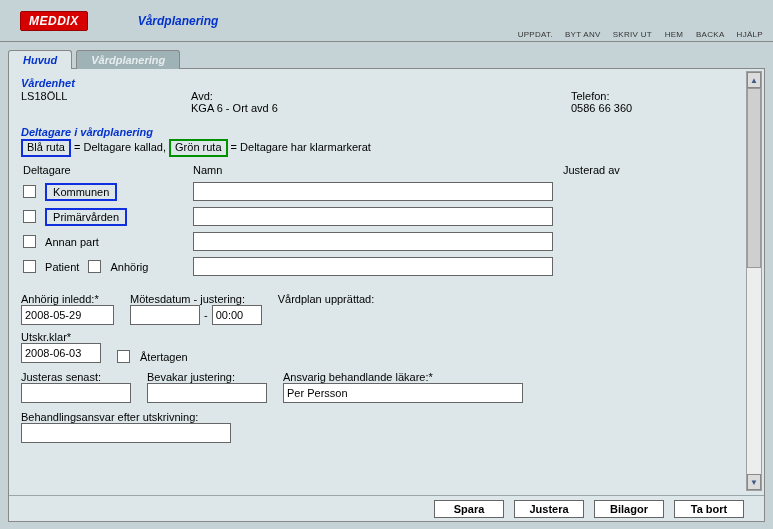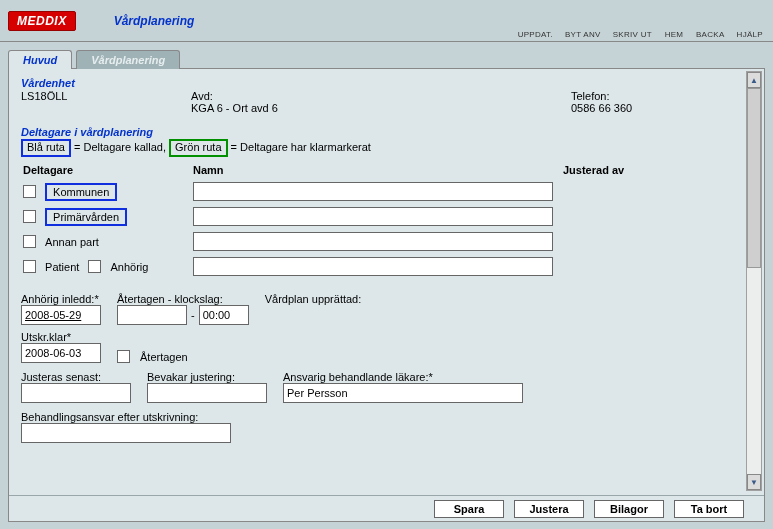--- a/index.html
+++ b/index.html
@@ -19,21 +19,21 @@
   background: #c6d3d6;
   border-bottom: 1px solid #888;
   padding: 0;
 }
 .logo {
   background: #d60000;
   color: #fff;
   font-weight: bold;
   font-style: italic;
   padding: 2px 8px;
-  margin: 6px 8px;
+  margin: 6px 20px;
   border-radius: 2px;
   font-size: 12px;
   letter-spacing: 0.5px;
   border: 1px solid #900;
 }
 .top-title {
   color: #0433cc;
   font-weight: bold;
   font-style: italic;
   font-size: 12px;
@@ -160,21 +160,21 @@
 .care-unit-row .c3 { }
 .lbl { font-weight: normal; }
 .legend-box {
   border: 2px solid;
   padding: 0 4px 1px 4px;
   display: inline-block;
   line-height: 13px;
 }
 .blue-box { border-color: #1030e0; }
 .green-box { border-color: #009000; }
-.col-head { font-weight: bold; }
+.col-head { font-weight: normal; }
 .participants {
   margin-top: 2px;
 }
 .participants table { width: 100%; border-collapse: collapse; }
 .participants td { padding: 3px 2px; vertical-align: middle; }
 .chk {
   width: 13px; height: 13px;
   display: inline-block;
   background: #fff;
   border: 1px solid #666;
@@ -347,24 +347,24 @@
             <td><input class="txt-input" value="" style=""></td>
             <td></td>
           </tr>
         </tbody>
           </table>
       </div>
 
       <div class="datewrap">
         <div class="fieldcol">
           <span>Anhörig inledd:*</span>
-          <input class="small-input" style="width: 80px; text-decoration: underline;" value="2008-05-29">
-        </div>
-        <div class="fieldcol">
-          <span>Återtagen - klockslag:</span>
+          <input class="small-input" style="width: 93px;" value="2008-05-29">
+        </div>
+        <div class="fieldcol">
+          <span>Mötesdatum - justering:</span>
           <div class="inline-flex">
             <input class="small-input" style="width: 70px;" value="">
             <span>-</span>
             <input class="small-input" style="width: 50px;" value="00:00">
           </div>
         </div>
         <div class="fieldcol">
           <span>Vårdplan upprättad:</span>
         </div>
       </div>

